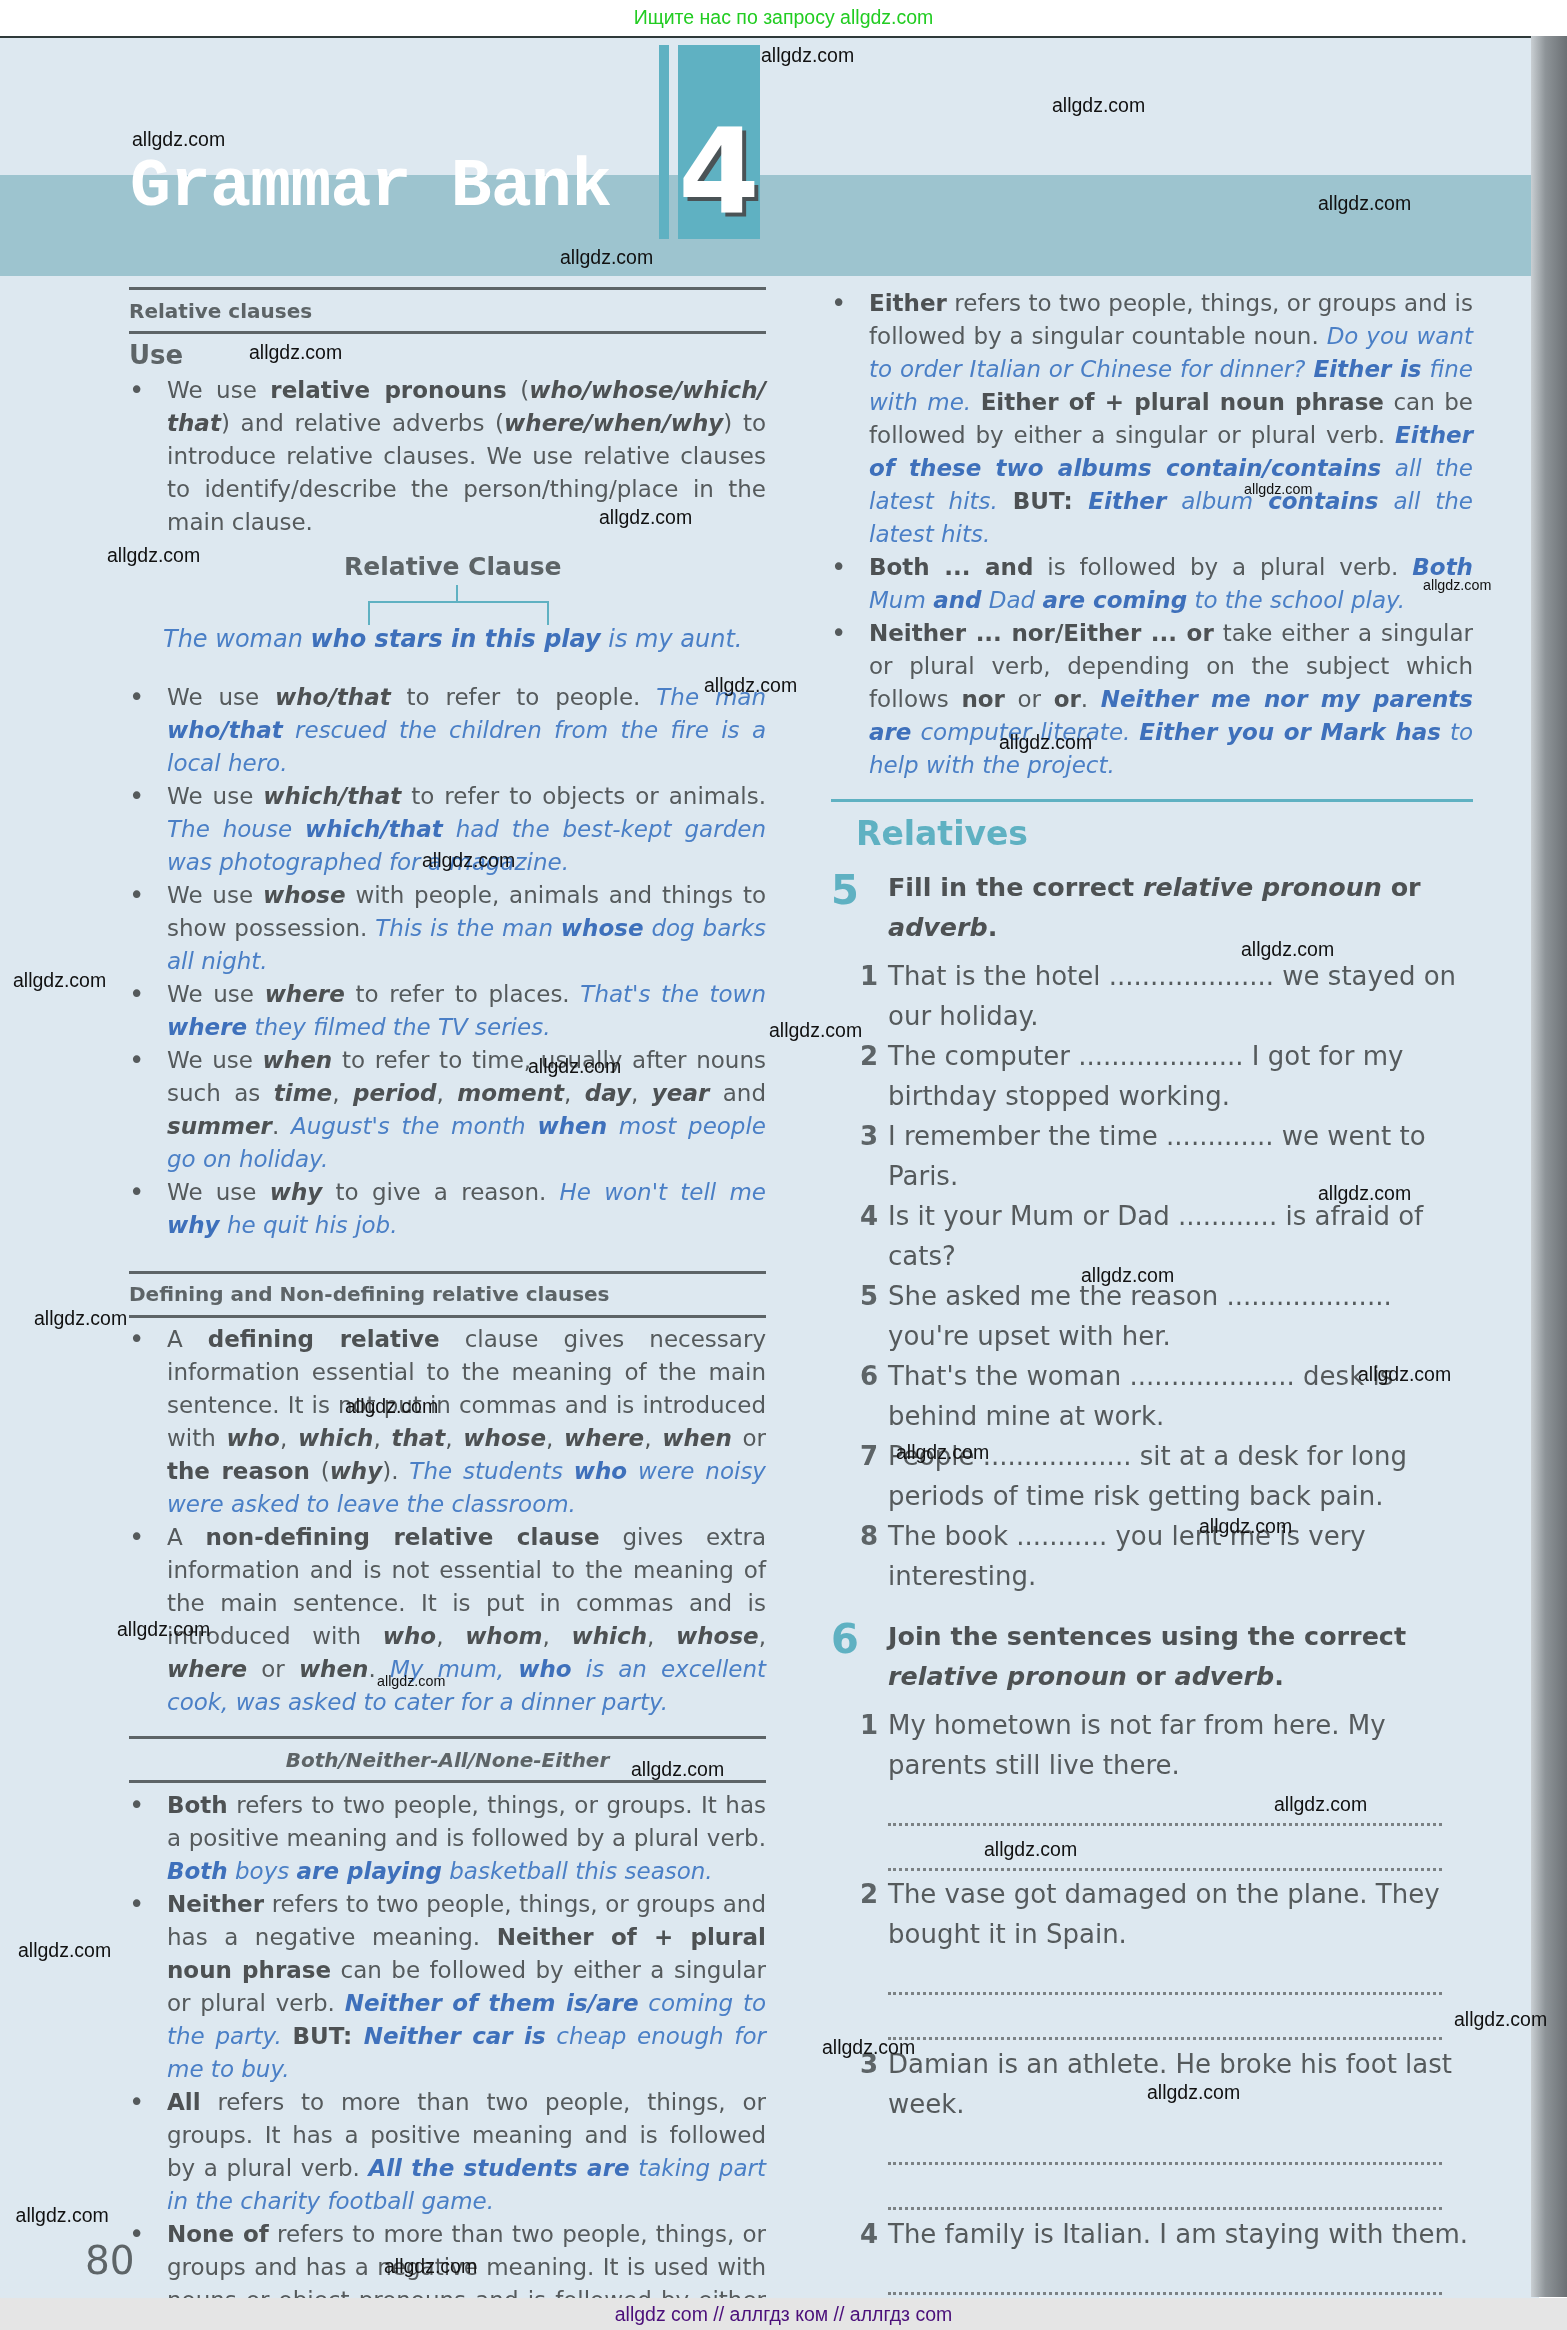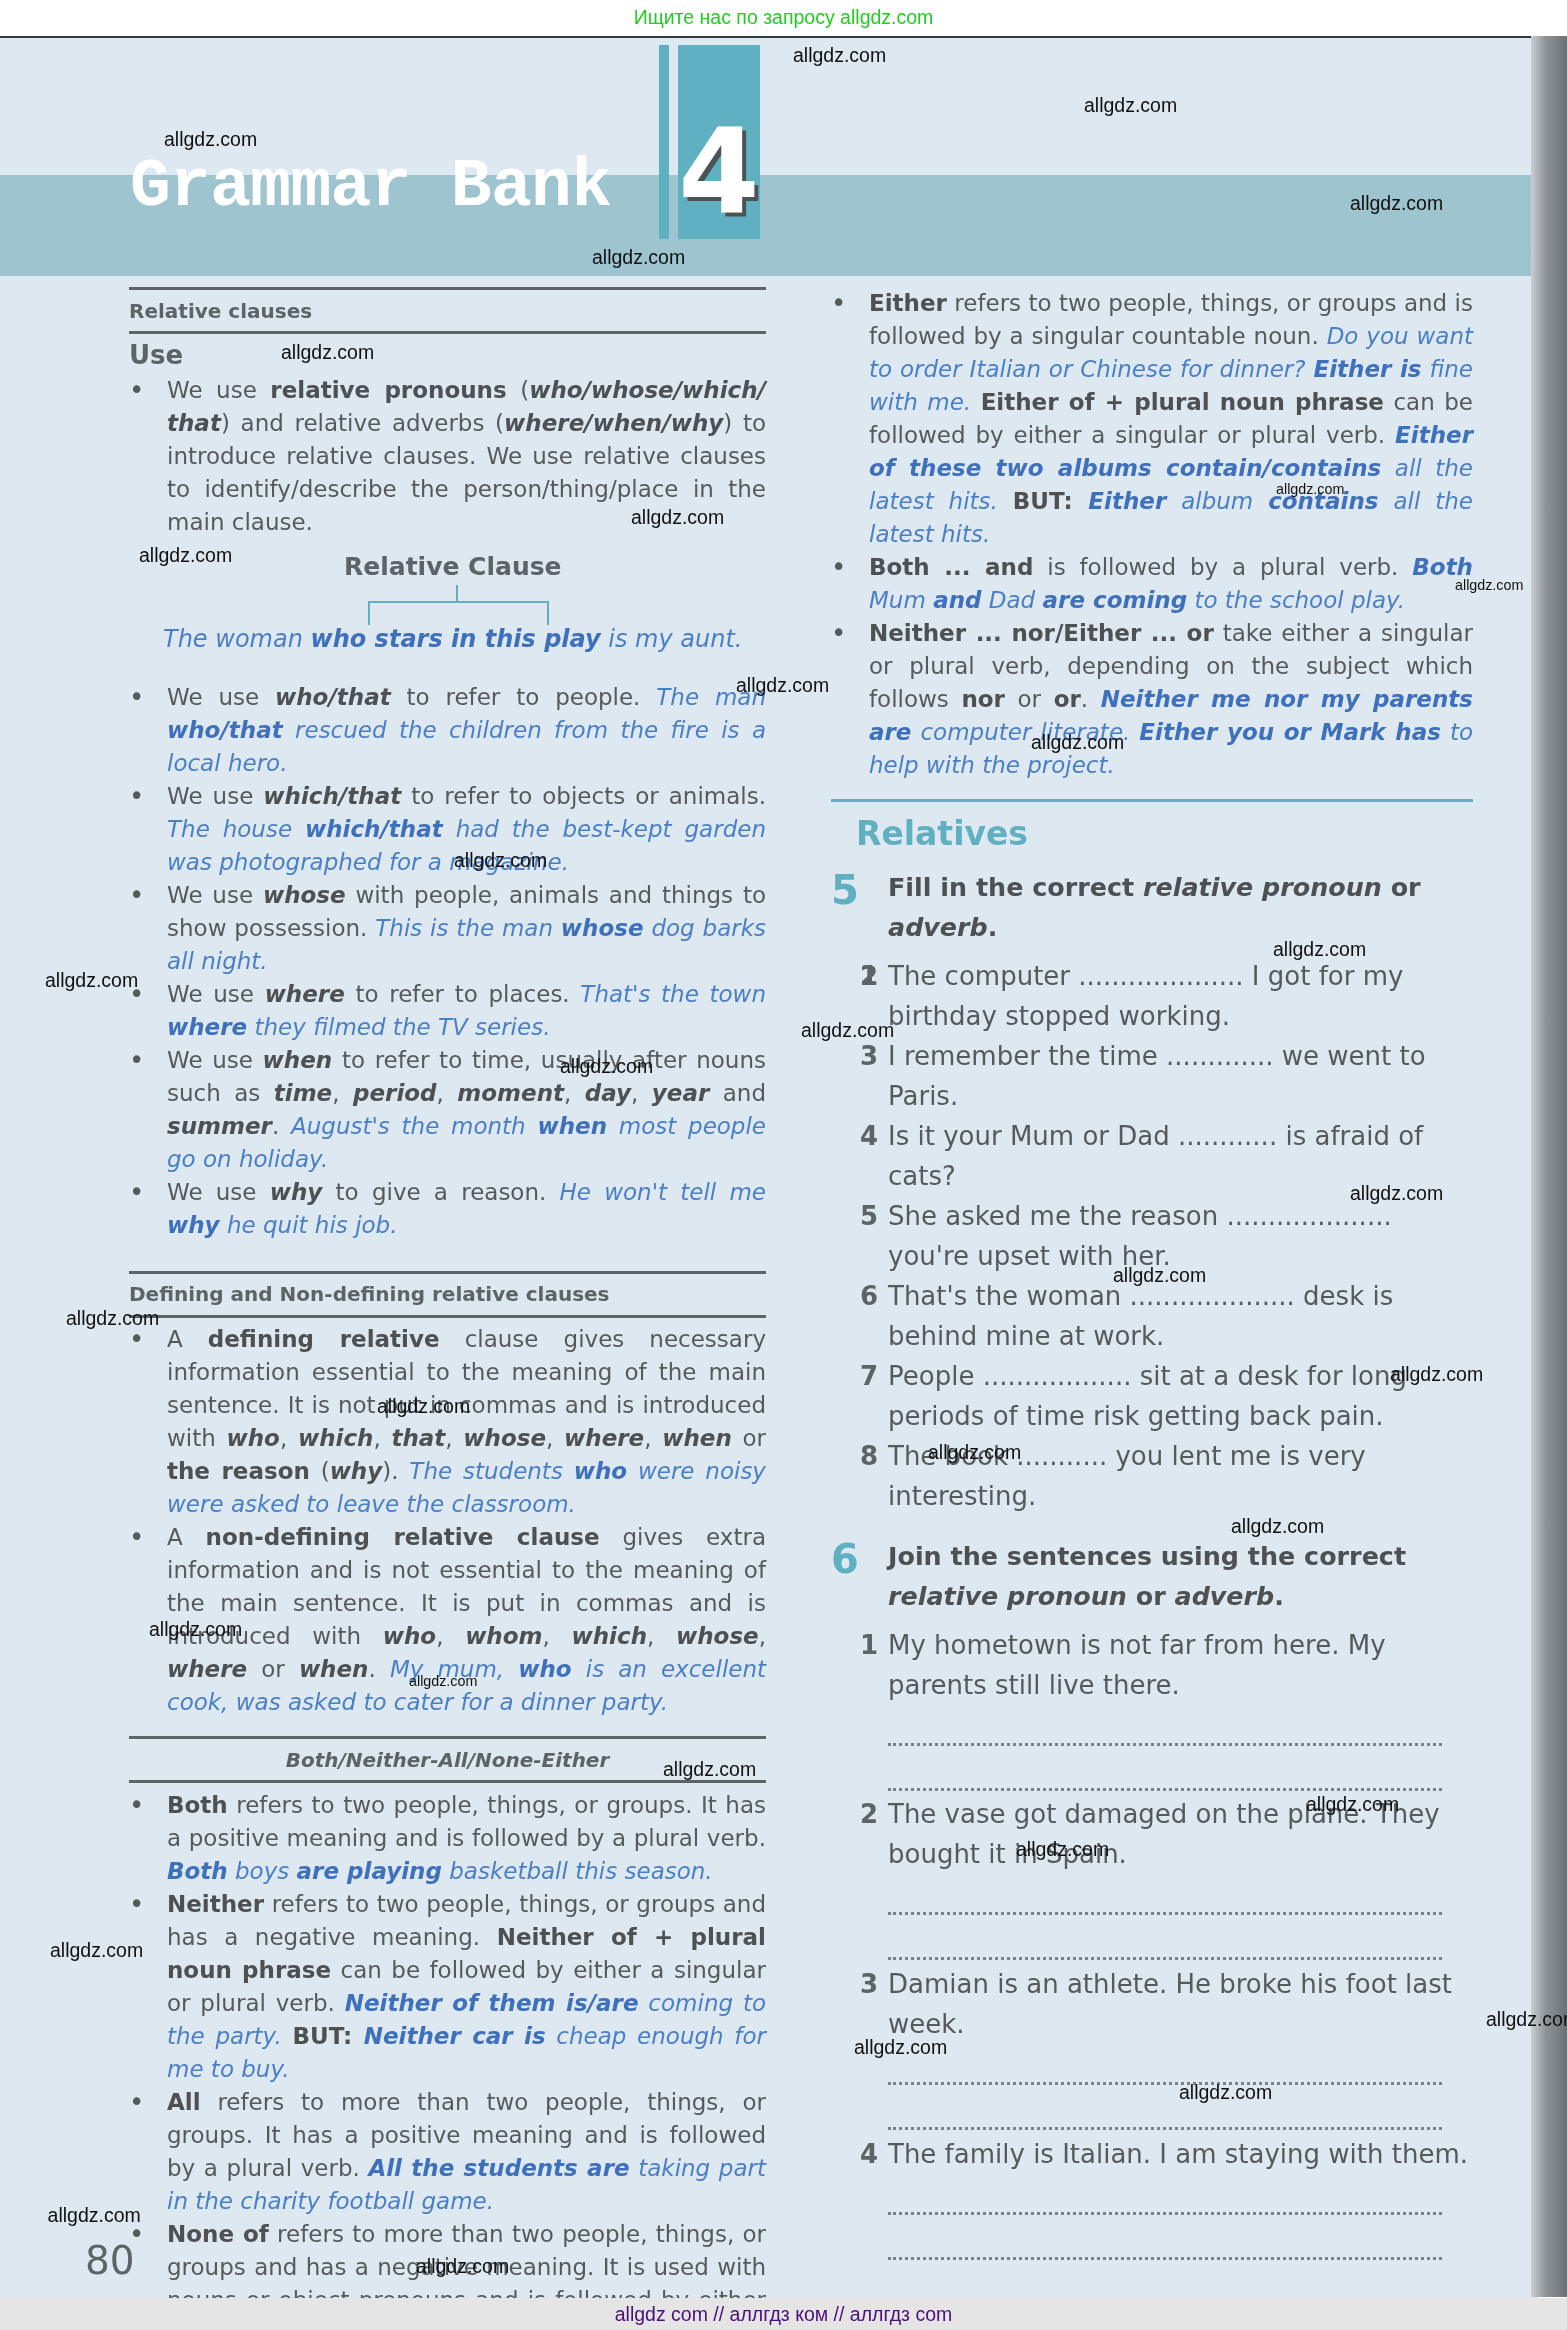--- a/index.html
+++ b/index.html
@@ -90,21 +90,21 @@
   ol.items li { position: relative; padding-left: 57px; }
   .item-num { position: absolute; left: 29px; top: 0; font-weight: bold; color: #5d6467; }
   .answer-line {
     height: 38px; margin-left: 57px; border-bottom: 3.3px dotted #7b8184; width: 554px; margin-bottom: 3.9px;
   }
   .page-number {
     position: absolute; left: 85px; top: 2241px; font-size: 39px; color: #5d6467; line-height: 1;
   }
   .watermark {
     position: absolute; font-family: "Liberation Sans", sans-serif; font-size: 19.5px; color: #111111;
-    white-space: nowrap; line-height: 1; padding-left: 32px;
+    white-space: nowrap; line-height: 1;
   }
   .watermark.small { font-size: 14.3px; }
 </style>
 </head>
 <body>
 
 <div class="topbar">
   <span style="color:#22cc22">Ищите нас по запросу allgdz.com</span>
 </div>
 
@@ -164,21 +164,21 @@
       <li><span class="b">Neither ... nor/Either ... or</span><span> take either a singular or plural verb, depending on the subject which follows </span><span class="b">nor</span><span> or </span><span class="b">or</span><span>. </span><span class="exb">Neither me nor my parents are</span><span class="ex"> computer literate. </span><span class="exb">Either you or Mark has</span><span class="ex"> to help with the project.</span></li>
     </ul>
   <div class="rule-teal"></div>
   <div class="relatives-head">Relatives</div>
 
   <div class="exercise">
     <div class="ex-num">5</div>
     <div class="ex-instr"><span>Fill in the correct </span><span class="it">relative pronoun</span><span> or </span><span class="it">adverb</span><span>.</span></div>
   </div>
   <ol class="items">
-      <li><span class="item-num">1</span></li>
+      <li><span class="item-num">1</span><span>That is the hotel .................... we stayed on our holiday.</span></li>
       <li><span class="item-num">2</span><span>The computer .................... I got for my birthday stopped working.</span></li>
       <li><span class="item-num">3</span><span>I remember the time ............. we went to Paris.</span></li>
       <li><span class="item-num">4</span><span>Is it your Mum or Dad ............ is afraid of cats?</span></li>
       <li><span class="item-num">5</span><span>She asked me the reason .................... you're upset with her.</span></li>
       <li><span class="item-num">6</span><span>That's the woman .................... desk is behind mine at work.</span></li>
       <li><span class="item-num">7</span><span>People .................. sit at a desk for long periods of time risk getting back pain.</span></li>
       <li><span class="item-num">8</span><span>The book ........... you lent me is very interesting.</span></li>
     </ol>
 
   <div style="height:19.5px"></div>

